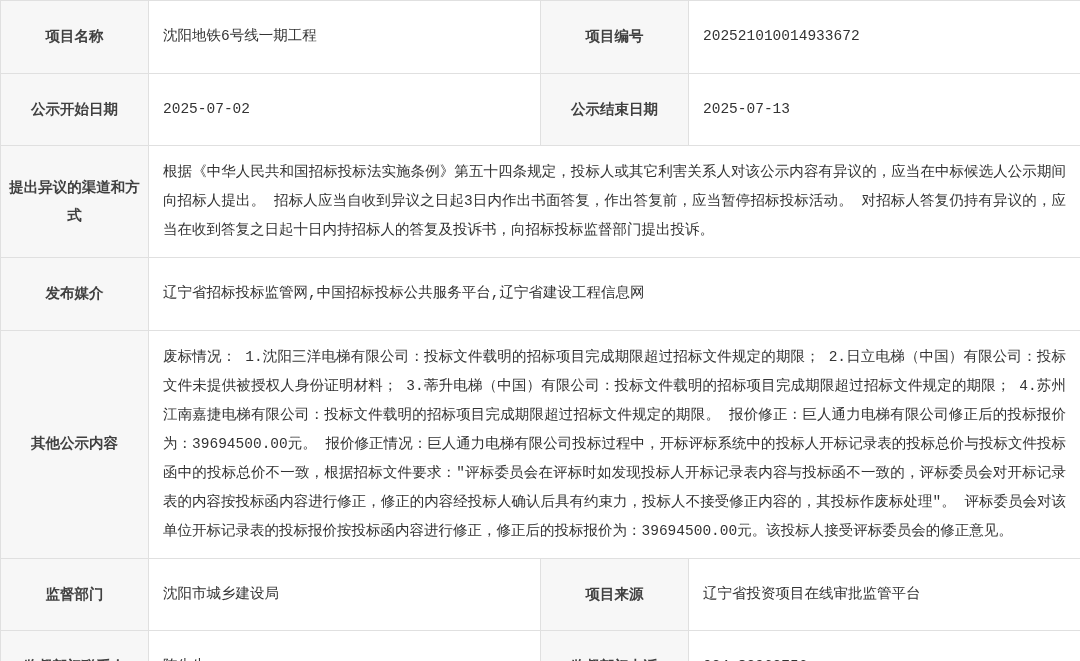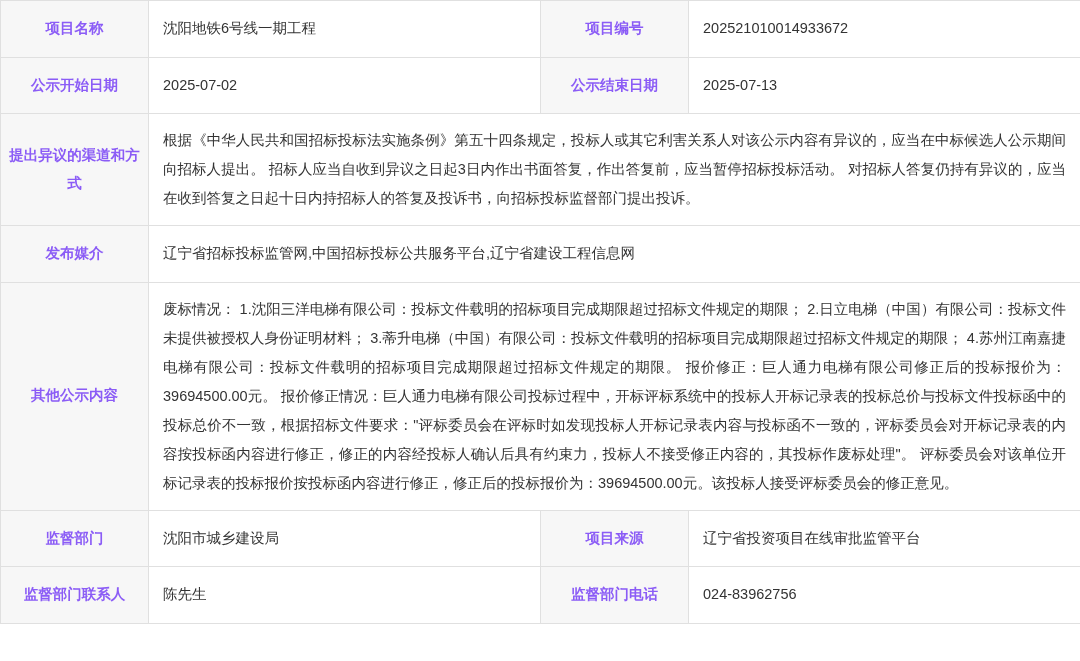--- a/index.html
+++ b/index.html
@@ -22,28 +22,29 @@
   .doc-table td {
     border: 1px solid #e0e0e0;
     vertical-align: middle;
     font-size: 14.5px;
     line-height: 1.9;
   }
   td.label {
     background: #f7f7f7;
     text-align: center;
     font-weight: bold;
-    color: #8b5cf6;
-    padding: 14px 8px;
+    color: #404040;
+    padding: 22px 8px;
   }
   td.value {
     background: #ffffff;
     text-align: left;
     padding: 10px 14px;
     color: #333333;
+    font-family: Liberation Mono, monospace;
   }
   td.value.justify {
     text-align: justify;
     text-justify: inter-ideograph;
     line-height: 2.0;
     padding: 12px 14px 12px 14px;
     margin-top: 44px;
   }
   .col-label-1 { width: 148px; }
   .col-value-1 { width: 392px; }

